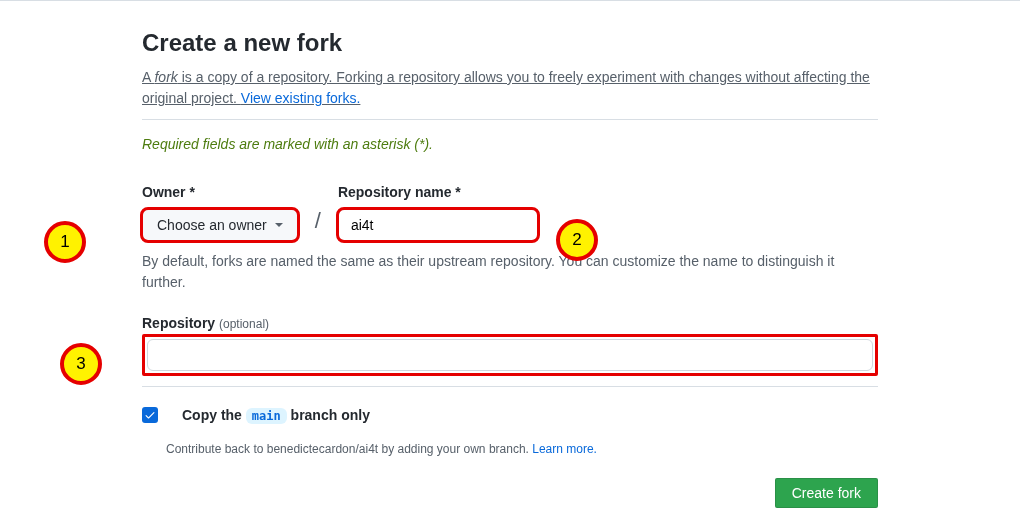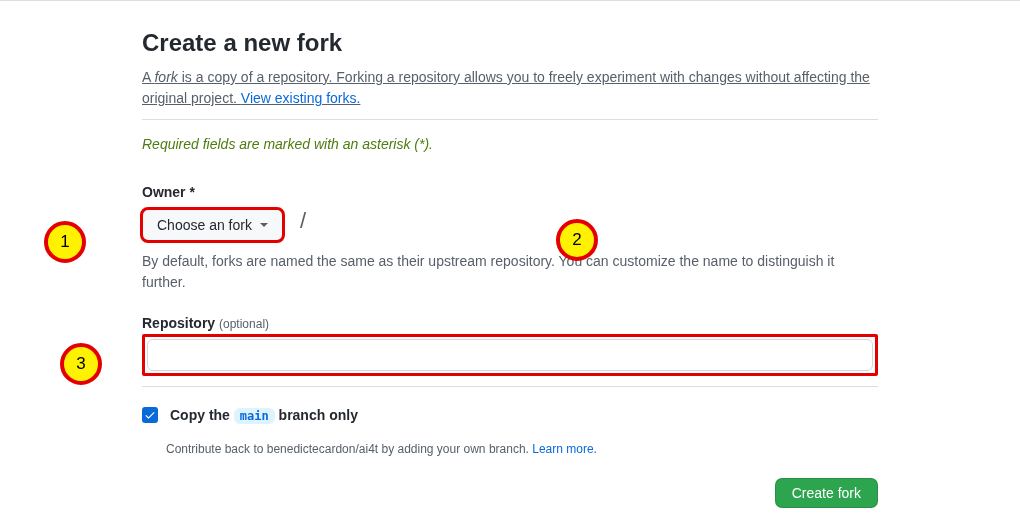--- a/index.html
+++ b/index.html
@@ -94,21 +94,21 @@
     .help-text {
       color: #57606a;
       font-size: 14px;
       margin-bottom: 20px;
     }
     .optional { color: #57606a; font-weight: 400; font-size: 12px; }
     .desc-block { margin-bottom: 10px; }
     .checkbox-row {
       display: flex;
       align-items: flex-start;
-      gap: 12px;
+      gap: 24px;
       margin-top: 18px;
     }
     .chk {
       width: 16px; height: 16px;
       background: #0969da;
       border-radius: 3px;
       display: flex;
       align-items: center;
       justify-content: center;
       flex-shrink: 0;
@@ -134,21 +134,21 @@
     .footer {
       display: flex;
       justify-content: flex-end;
       margin-top: 20px;
       padding-bottom: 6px;
     }
     .btn-primary {
       background: #2da44e;
       color: #fff;
       border: 1px solid rgba(27,31,36,0.15);
-      border-radius: 7px;
+      border-radius: 2px;
       padding: 6px 16px;
       font-size: 14px;
       font-weight: 500;
       cursor: pointer;
     }
     .highlight-box {
       outline: 3px solid #e50000;
       outline-offset: -1px;
     }
     .full-highlight {
@@ -193,25 +193,29 @@
   </p>
 
   <hr>
 
   <p class="required-note">Required fields are marked with an asterisk (*).</p>
 
   <div class="form-row">
     <div class="field-group">
       <label class="label">Owner *</label>
       <div class="dropdown highlight-box">
-        <span>Choose an fork</span>
+        <span>Choose an owner</span>
         <span class="caret"></span>
       </div>
     </div>
     <span class="slash">/</span>
+    <div class="field-group">
+      <label class="label">Repository name *</label>
+      <input class="text-input highlight-box" type="text" value="ai4t" style="">
+    </div>
   </div>
 
   <p class="help-text">By default, forks are named the same as their upstream repository. You can customize the name to distinguish it further.</p>
 
   <div class="desc-block">
     <label class="label">
       <span>Repository </span><span class="optional">(optional)</span>
     </label>
     <div class="full-highlight">
       <input class="full-input" type="text" style="border: 1px solid rgb(208, 215, 222);" value="">

